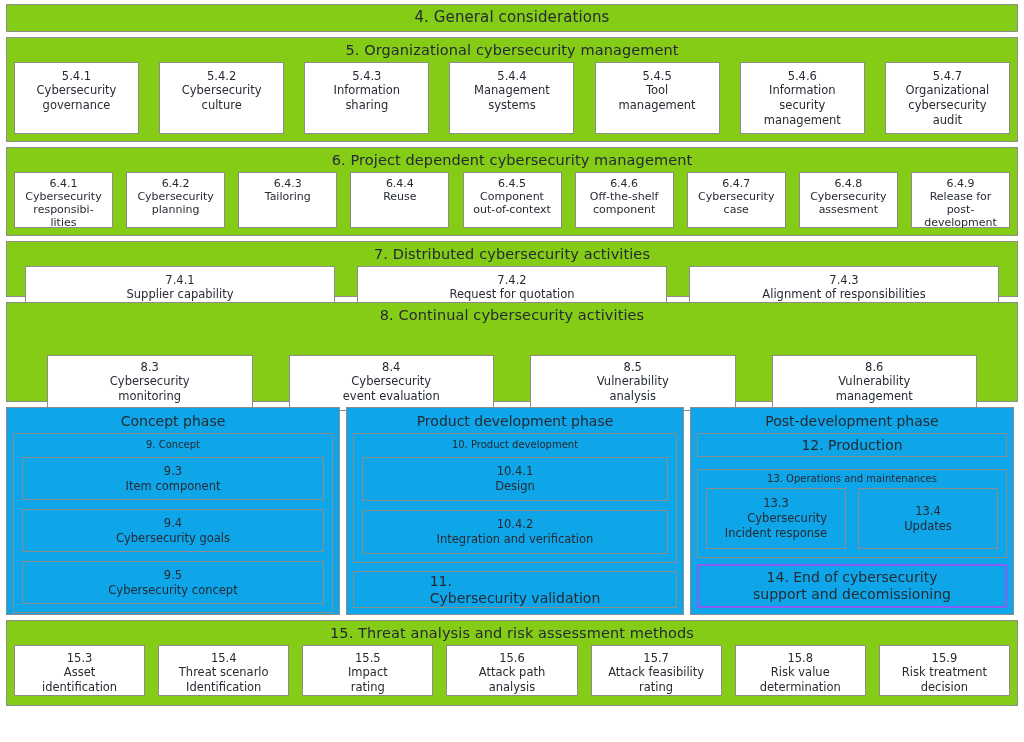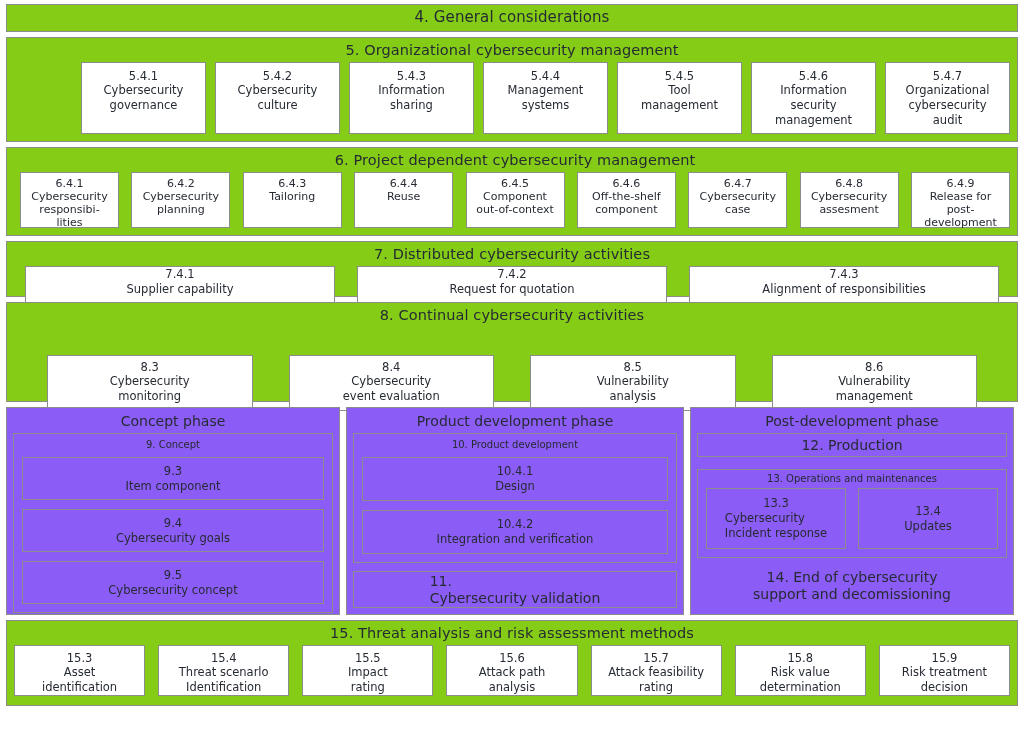--- a/index.html
+++ b/index.html
@@ -70,47 +70,47 @@
   }
   .item .num { display: block; }
   .item .lbl { display: block; }
 
   
   .s4 { height: 28px; justify-content: center; }
   .s4 .sec-title { padding: 0; font-size: 15px; }
 
   
   .s5 { height: 105px; }
-  .s5 .row { padding: 0 7px 7px 7px; height: 90px; gap: 9px; justify-content: flex-end; }
+  .s5 .row { padding: 0 7px 7px 7px; height: 90px; gap: 9px; }
   .s5 .item { width: 125px; }
 
   
-  .s6 { height: 89px; padding-left: 6px; }
+  .s6 { height: 89px; }
   .s6 .row { padding: 0 7px 6px 7px; height: 62px; gap: 8px; }
   .s6 .item { width: 99px; font-size: 11px; padding-top: 4px; line-height: 1.2; }
 
   
   .s7 { height: 56px; }
   .s7 .row { padding: 0 18px 8px 18px; height: 46px; gap: 22px; }
-  .s7 .item { flex: 1; justify-content: flex-end; padding-bottom: 6px; }
+  .s7 .item { flex: 1; justify-content: space-between; padding-bottom: 6px; }
 
   
   .s8 { height: 100px; gap: 28px; }
   .s8 .row { padding: 0 40px 10px 40px; height: 66px; gap: 36px; }
   .s8 .item { flex: 1; justify-content: center; padding-bottom: 8px; }
 
   
   .phases {
     display: flex;
     gap: 6px;
     height: 208px;
   }
   .phase {
     border: 1px solid #8c8c8c;
-    background: #8b5cf6;
+    background: #0ea5e9;
     box-sizing: border-box;
     display: flex;
     flex-direction: column;
     padding: 3px 6px 6px 6px;
   }
   .phase-title {
     font-size: 14px;
     text-align: center;
     padding: 2px 0 4px 0;
     white-space: nowrap;
@@ -128,21 +128,21 @@
     padding: 3px 0 4px 0;
     white-space: nowrap;
   }
   .sub {
     border: 1px solid #8c8c8c;
     box-sizing: border-box;
     display: flex;
     flex-direction: column;
     align-items: center;
     justify-content: center;
-    text-align: left;
+    text-align: right;
     font-size: 11.5px;
     line-height: 1.3;
   }
 
   .phase-concept { width: 334px; }
   .phase-concept .clause { flex: 1; }
   .phase-concept .sub { height: 43px; }
   .phase-concept .clause .subs { display: flex; flex-direction: column; gap: 9px; padding-top: 3px; }
 
   .phase-product { width: 338px; }
@@ -172,21 +172,21 @@
     border: 1px solid #8c8c8c;
     box-sizing: border-box;
     margin-top: 12px;
     padding: 0 8px 8px 8px;
     flex: 1;
     display: flex; flex-direction: column;
   }
   .phase-post .c13 .subs { display: flex; gap: 12px; flex: 1; }
   .phase-post .c13 .sub { flex: 1; }
   .phase-post .c14 {
-    border: 4px solid #8b5cf6;
+    border: 2px solid #8b5cf6;
     box-sizing: border-box;
     margin-top: 6px;
     height: 44px;
     display: flex; align-items: center; justify-content: center;
     text-align: center;
     font-size: 14px;
     line-height: 1.25;
   }
 
   

